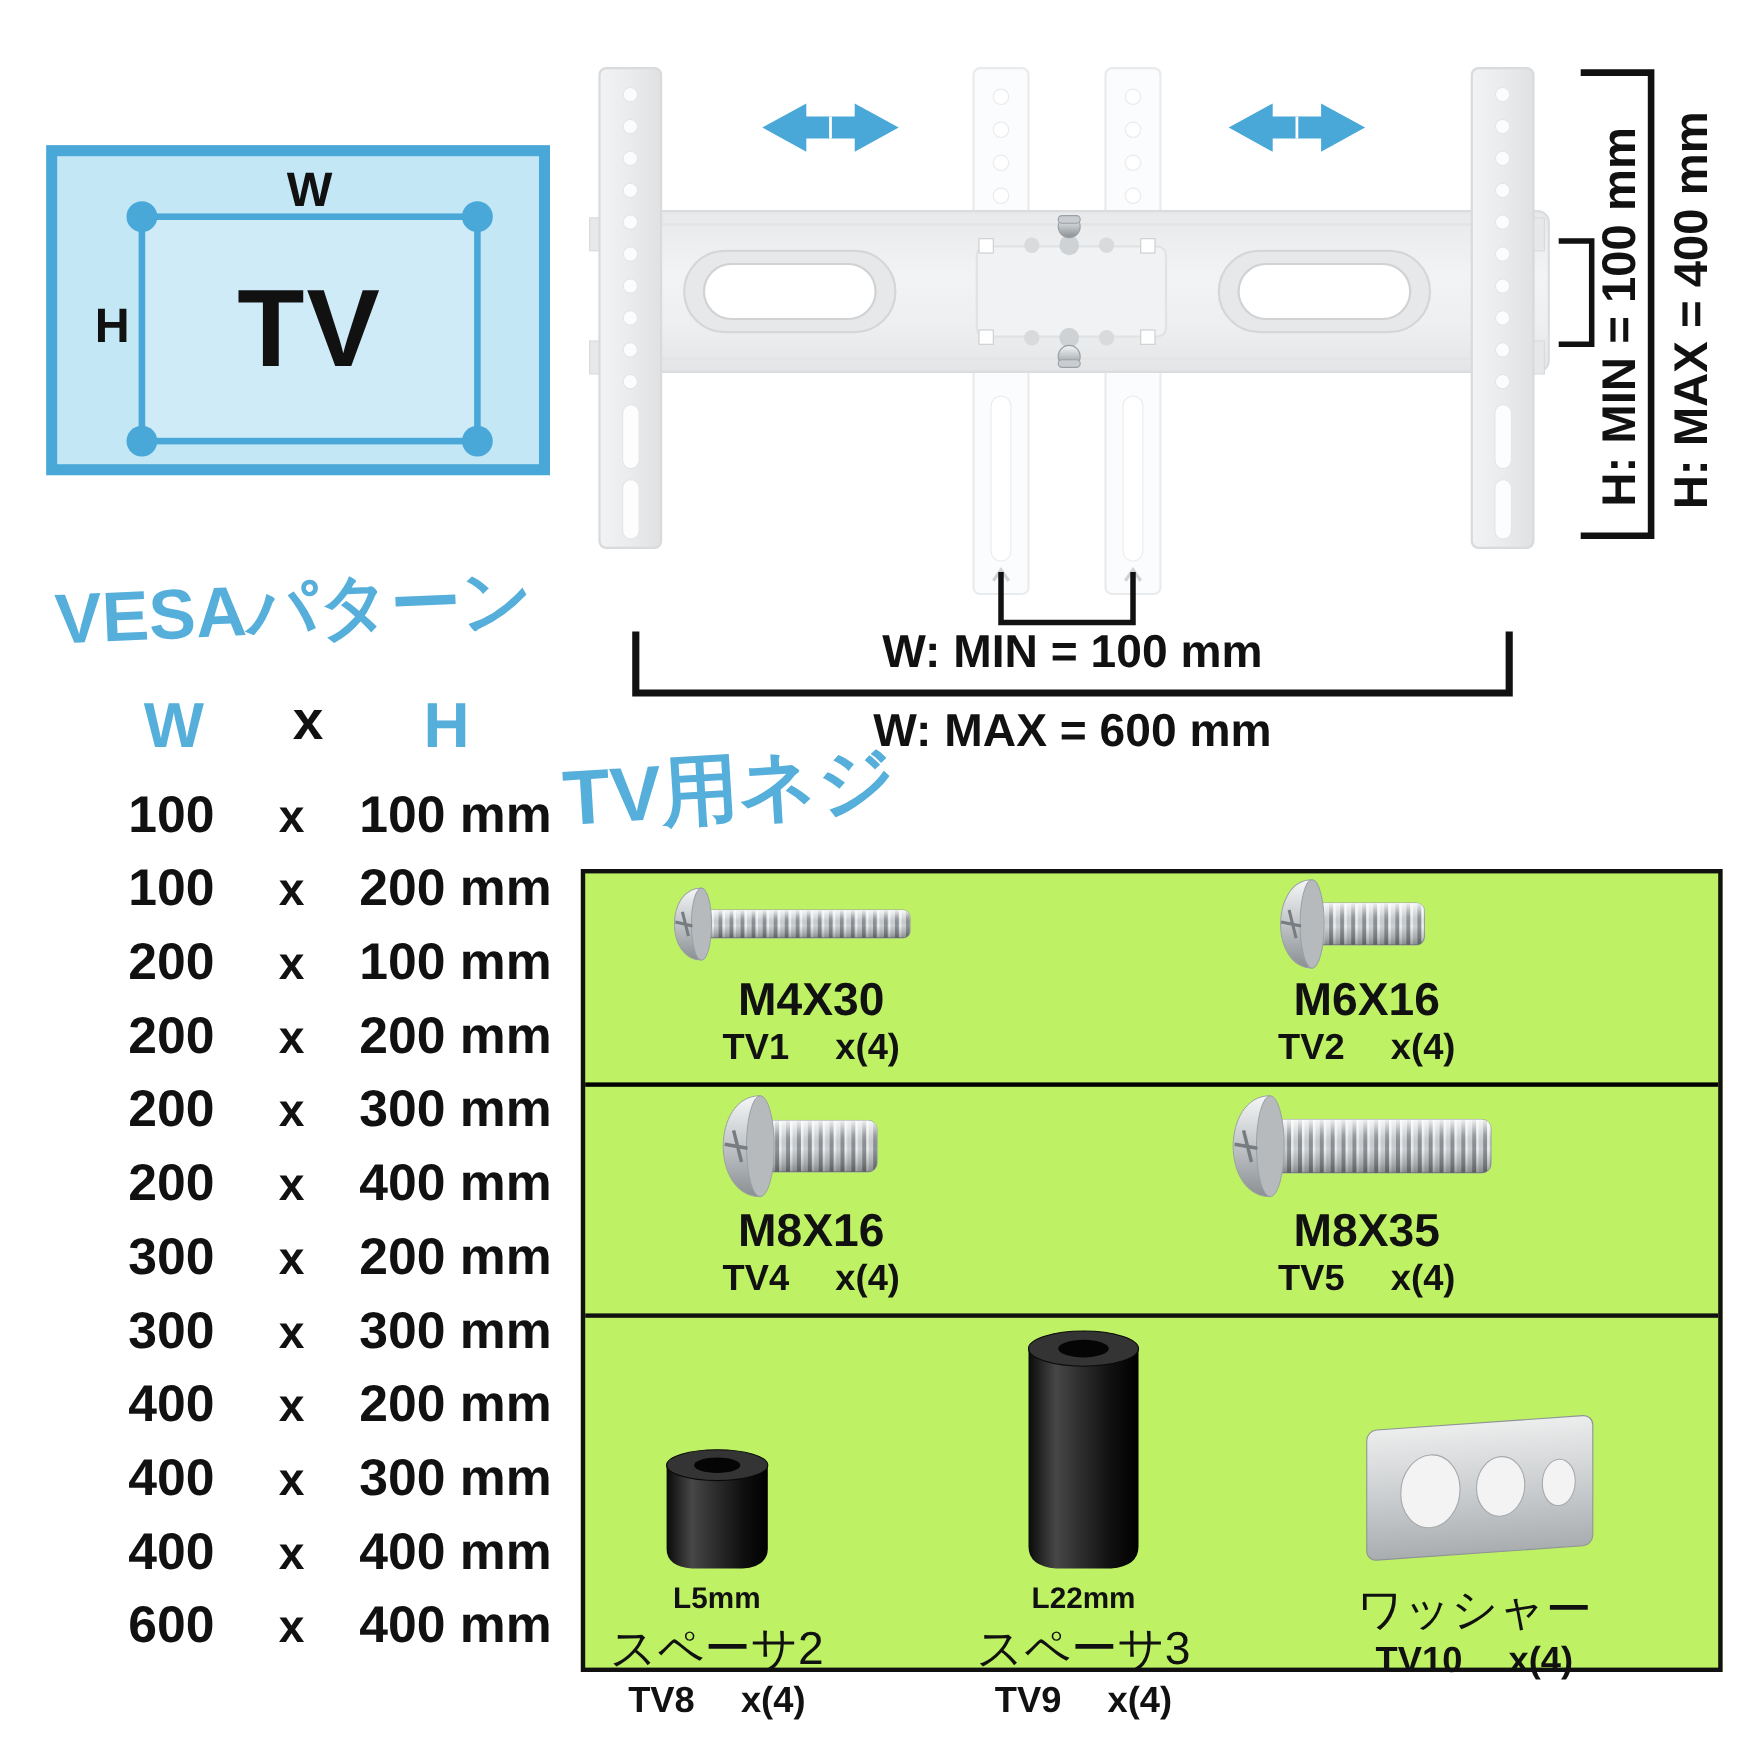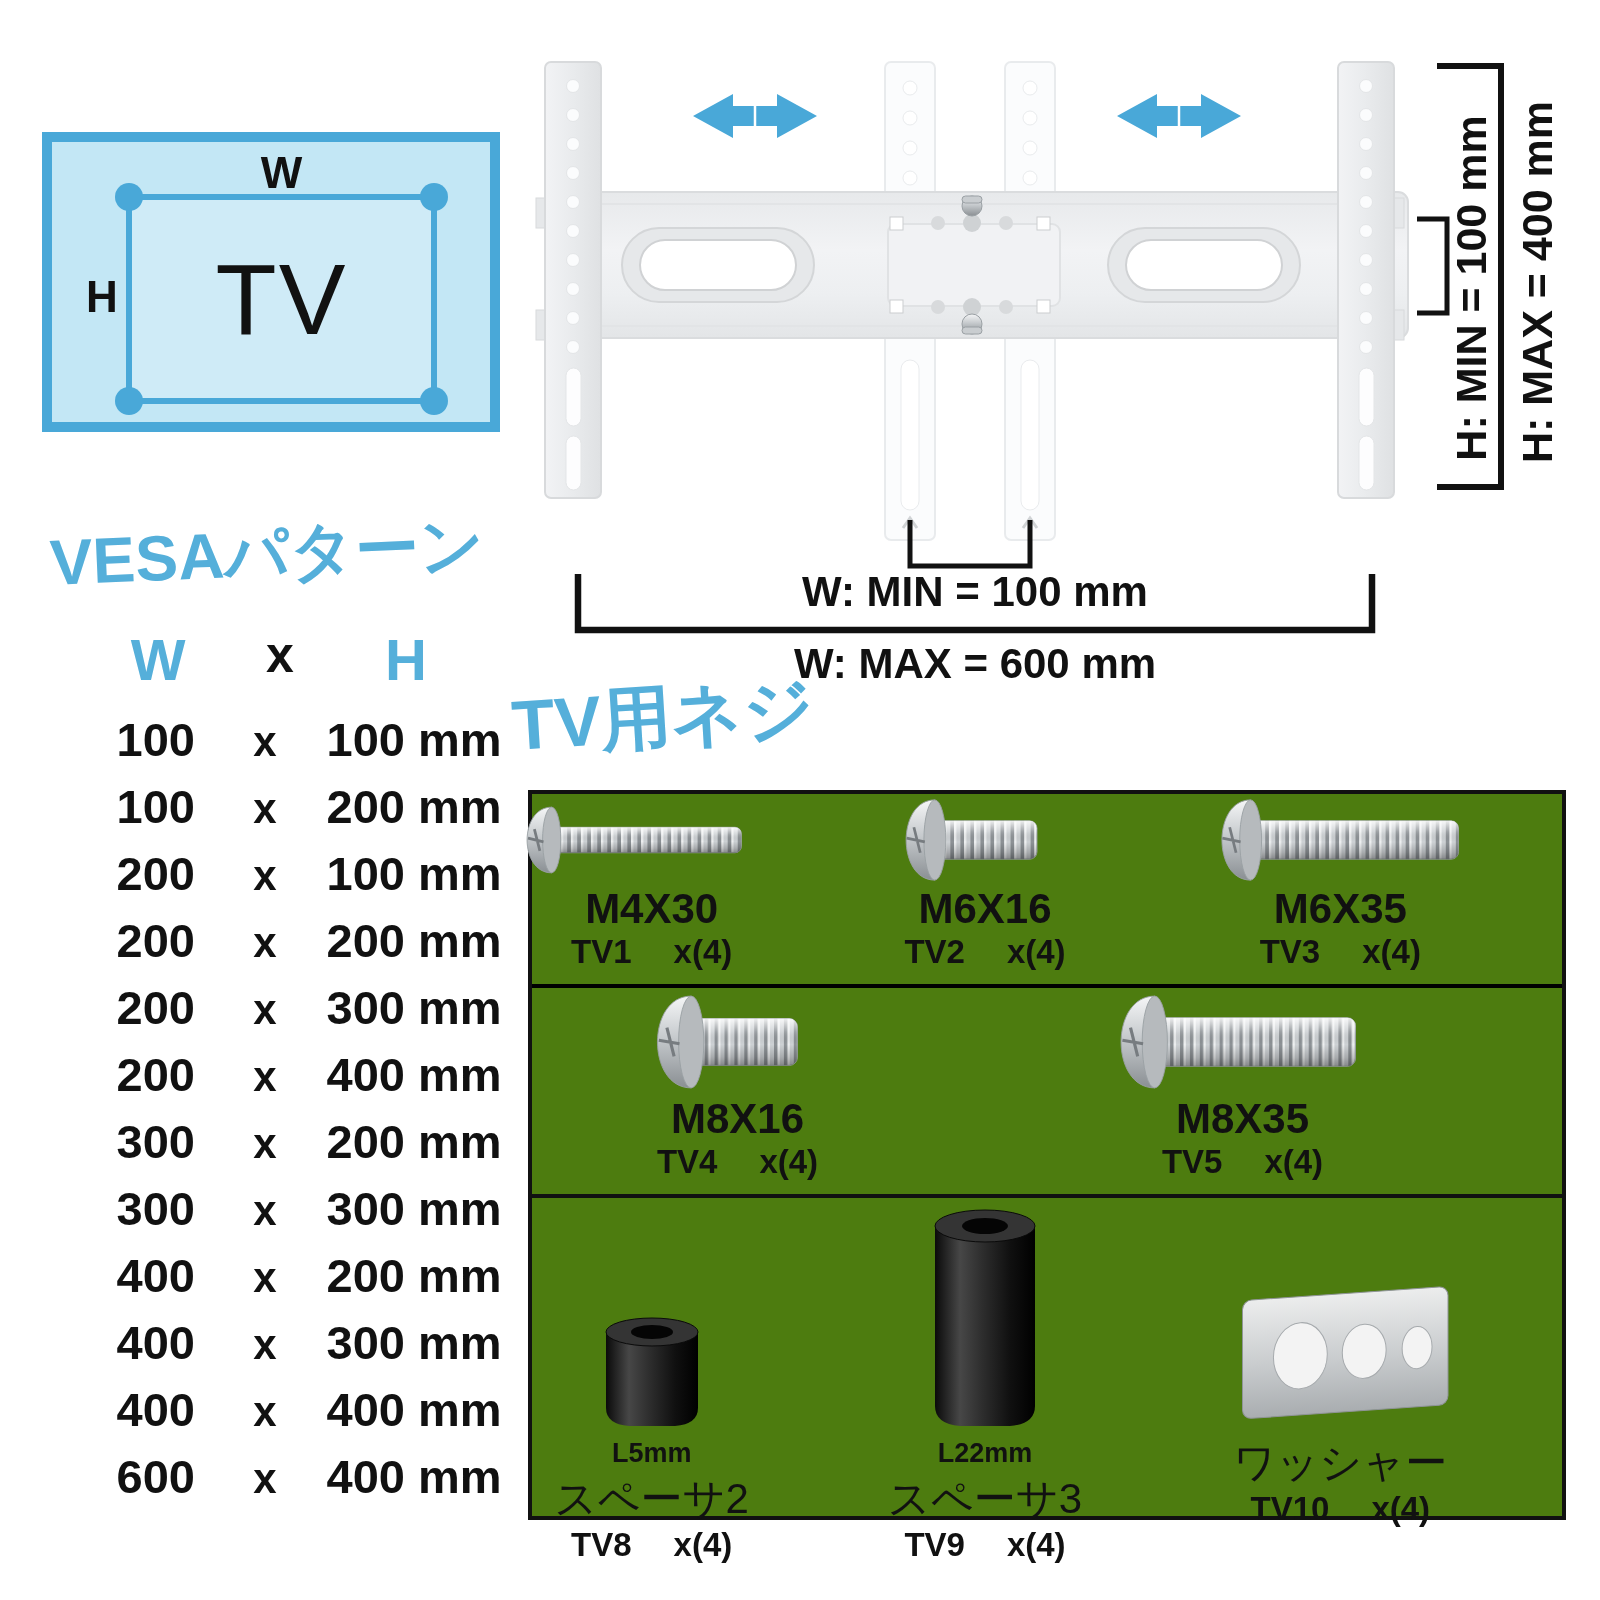--- a/index.html
+++ b/index.html
@@ -18,21 +18,21 @@
   }
   .vdot{position:absolute;width:28px;height:28px;border-radius:50%;background:#49a8d8;}
   .d-tl{left:-17px;top:-17px;} .d-tr{right:-17px;top:-17px;}
   .d-bl{left:-17px;bottom:-17px;} .d-br{right:-17px;bottom:-17px;}
   .tv-w-label{position:absolute;left:74px;top:6px;width:311px;text-align:center;
     font-size:44px;font-weight:700;}
   .tv-h-label{position:absolute;left:30px;top:130px;width:40px;text-align:center;
     font-size:44px;font-weight:700;}
   .tv-center{position:absolute;left:74px;top:52px;width:311px;height:210px;
     display:flex;align-items:center;justify-content:center;
-    font-size:100px;font-weight:400;letter-spacing:2px;border-radius:17px;}
+    font-size:100px;font-weight:700;letter-spacing:2px;border-radius:17px;}
   
   .vesa-title{
     position:absolute;left:50px;top:520px;width:470px;
     font-size:64px;font-weight:700;color:#55afda;
     transform:rotate(-2.5deg);transform-origin:left center;white-space:nowrap;
   }
   .vesa-header{position:absolute;left:70px;top:626px;width:420px;height:64px;font-weight:700;}
   .vesa-header .vh{position:absolute;top:0;width:90px;text-align:center;}
   .vh-w{left:43px;font-size:58px;color:#55afda;}
   .vh-x{left:165px;font-size:50px;color:#111;top:6px;}
@@ -46,21 +46,21 @@
   
   .bracket-svg{position:absolute;left:530px;top:50px;width:1070px;height:700px;}
   
   .screws-title{
     position:absolute;left:512px;top:680px;
     font-size:70px;font-weight:700;color:#55afda;
     transform:rotate(-3.5deg);transform-origin:left center;white-space:nowrap;
   }
   .parts-box{
     position:absolute;left:528px;top:790px;width:1038px;height:730px;
-    background:#4d7c0f;border:4px solid #111;box-sizing:border-box;
+    background:#bef264;border:4px solid #111;box-sizing:border-box;
     display:flex;flex-direction:column;
   }
   .p-row{display:flex;}
   .p-row.r1{height:196px;}
   .p-row.r2{height:228px;border-top:4px solid #000000;}
   .p-row.r3{flex:1;border-top:4px solid #111;}
   .p-cell{flex:1;display:flex;flex-direction:column;align-items:center;
     justify-content:flex-end;padding-bottom:12px;}
   .p-cell.shift1{transform:translateX(-52px);}
   .p-cell.shift2{transform:translateX(-62px);}
@@ -378,31 +378,20 @@
         <svg width="310" height="92" viewBox="0 0 340 100">
           <rect x="115" y="29" width="112" height="42" rx="8" fill="url(#patThread)" stroke="#9aa0a4"></rect>
           <rect x="115" y="29" width="112" height="42" rx="8" fill="url(#gShade)"></rect>
           <path d="M 115 6 C 73 6 73 94 115 94 Z" fill="url(#gHead)" stroke="#9aa0a4"></path>
           <ellipse cx="115" cy="50" rx="12" ry="44" fill="#b6babd" stroke="#9aa0a4"></ellipse>
           <path d="M 92 36 L 99 64 M 84 48 L 104 52" stroke="#777c80" stroke-width="3" fill="none"></path>
         </svg>
         <div class="p-name">M6X16</div>
         <div class="p-code"><span>TV2</span><span class="qty">x(4)</span></div>
       </div>
-      <div class="p-cell shift3">
-        <svg width="310" height="92" viewBox="0 0 340 100">
-          <rect x="72" y="29" width="228" height="42" rx="8" fill="url(#patThread)" stroke="#9aa0a4"></rect>
-          <rect x="72" y="29" width="228" height="42" rx="8" fill="url(#gShade)"></rect>
-          <path d="M 72 6 C 30 6 30 94 72 94 Z" fill="url(#gHead)" stroke="#9aa0a4"></path>
-          <ellipse cx="72" cy="50" rx="12" ry="44" fill="#b6babd" stroke="#9aa0a4"></ellipse>
-          <path d="M 49 36 L 56 64 M 41 48 L 61 52" stroke="#777c80" stroke-width="3" fill="none"></path>
-        </svg>
-        <div class="p-name">M6X35</div>
-        <div class="p-code"><span>TV3</span><span class="qty">x(4)</span></div>
-      </div>
     </div>
 
     <div class="p-row r2">
       <div class="p-cell shift1">
         <svg width="324" height="108" viewBox="0 0 360 120">
           <rect x="128" y="34" width="118" height="52" rx="9" fill="url(#patThread)" stroke="#9aa0a4"></rect>
           <rect x="128" y="34" width="118" height="52" rx="9" fill="url(#gShade)"></rect>
           <path d="M 128 9 C 78 9 78 111 128 111 Z" fill="url(#gHead)" stroke="#9aa0a4"></path>
           <ellipse cx="128" cy="60" rx="14" ry="51" fill="#b6babd" stroke="#9aa0a4"></ellipse>
           <path d="M 101 44 L 109 76 M 92 58 L 115 62" stroke="#777c80" stroke-width="3.5" fill="none"></path>

